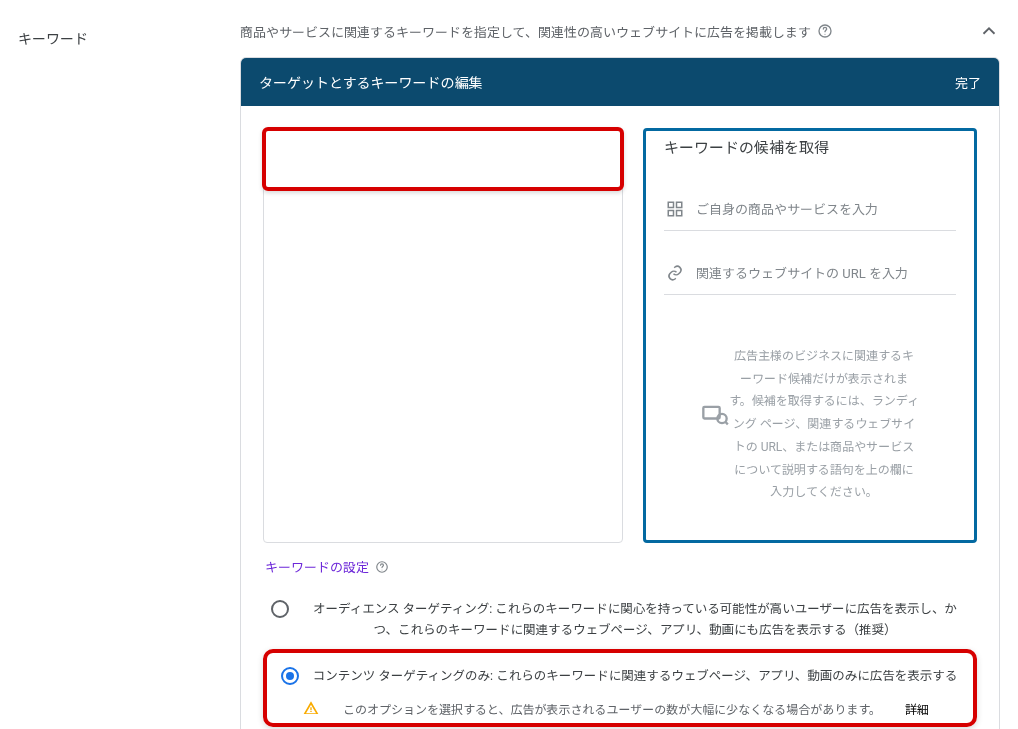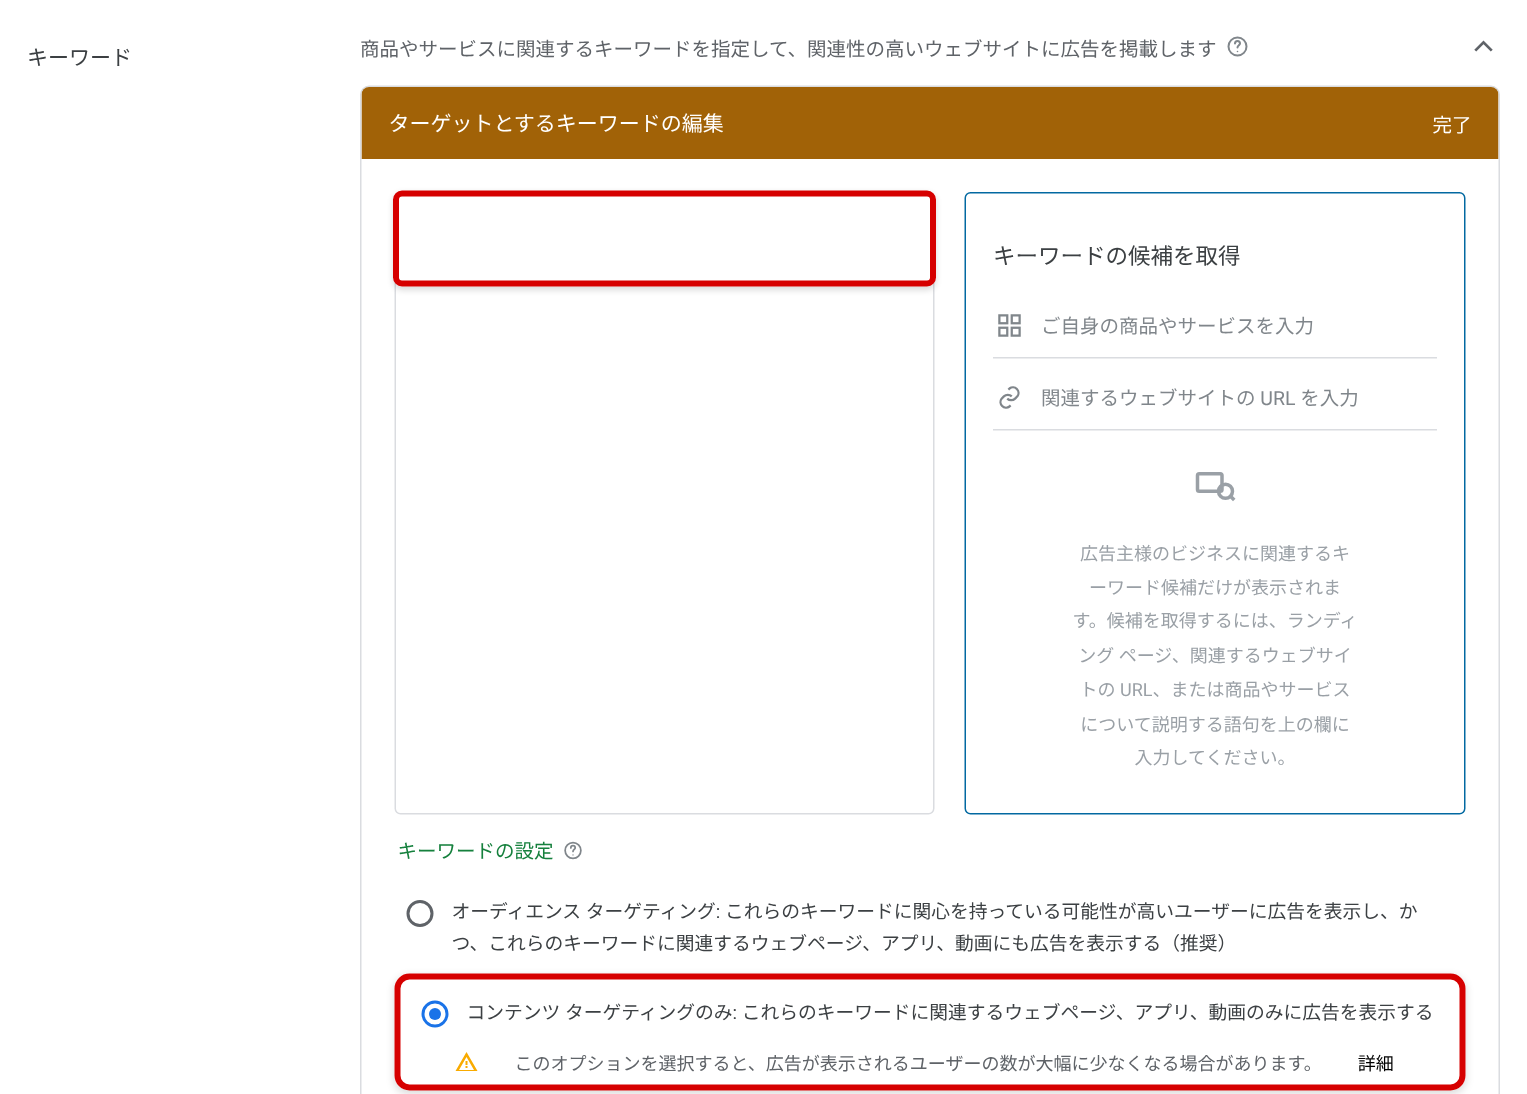--- a/index.html
+++ b/index.html
@@ -14,40 +14,40 @@
     .side-label { width: 240px; padding: 8px 0 0 18px; color: #3c4043; font-size: 14px; }
     .main { width: 760px; }
     .row-head { display: flex; align-items: center; gap: 6px; color: #5f6368; font-size: 13px; margin-bottom: 15px; }
     .row-head .desc { flex: 0 0 auto; }
     .help-ico, .help-ico-sm { display:inline-flex; color:#80868b; }
     .help-ico svg { width:16px; height:16px; }
     .help-ico-sm svg { width:14px; height:14px; }
     .chev { margin-left:auto; color:#5f6368; display:flex; align-items:center; }
     .chev svg { width:22px; height:22px; }
     .card { border: 1px solid #dadce0; border-radius: 6px; overflow: hidden; }
-    .card-header { background:#a16207; color:#fff; display:flex; align-items:center; padding:14px 18px; font-size:14px; }
+    .card-header { background:#0c4a6e; color:#fff; display:flex; align-items:center; padding:14px 18px; font-size:14px; }
     .card-header .title { flex:1; }
     .done-btn { color:#fff; font-size:13px; cursor:pointer; }
     .card-body { padding: 22px 22px 8px 22px; }
     .cols { display:flex; gap:20px; }
     .kw-box { width:360px; height:415px; border:1px solid #dadce0; border-radius:4px; background:#fff; position:relative; }
     .kw-input-hl { position:absolute; left:-2px; top:-2px; width:calc(100% + 4px); height:64px; border:4px solid #d60000; border-radius:6px; pointer-events:none; box-shadow:0 2px 4px rgba(0,0,0,0.15); }
-    .sug-box { flex:1; height:415px; border:1px solid #0369a1; border-radius:4px; background:#fff; padding:31px 18px 10px 18px; display:flex; flex-direction:column; }
+    .sug-box { flex:1; height:415px; border:3px solid #0369a1; border-radius:4px; background:#fff; padding:5px 18px 10px 18px; display:flex; flex-direction:column;gap:16px; }
     .sug-title { font-size:15px; color:#3c4043; margin-bottom:18px; }
     .sug-field { display:flex; align-items:center; gap:12px; border-bottom:1px solid #dadce0; padding:8px 2px 12px 2px; margin-bottom:8px; }
     .sug-field .fld-ico { color:#80868b; display:flex; }
     .sug-field svg { width:18px; height:18px; }
     .sug-field .ph { color:#80868b; font-size:13px; }
-    .sug-placeholder { flex:1; display:flex; flex-direction:column; align-items:center; justify-content:center; color:#9aa0a6; text-align:center; }
+    .sug-placeholder { flex:1; display:flex; flex-direction:row; align-items:center; justify-content:center; color:#9aa0a6; text-align:center; }
     .sug-placeholder .big-ico { color:#9aa0a6; margin-bottom:16px; }
     .sug-placeholder .big-ico svg { width:28px; height:28px; }
     .sug-placeholder .msg { font-size:12px; line-height:1.9; max-width:190px; }
-    .settings-row { display:flex; align-items:center; gap:6px; color:#15803d; font-size:13px; padding:14px 2px 8px 2px; }
+    .settings-row { display:flex; align-items:center; gap:6px; color:#6d28d9; font-size:13px; padding:14px 2px 8px 2px; }
     .radio-list { padding:6px 0 14px 0; }
-    .radio-row { display:flex; align-items:flex-start; gap:12px; padding:8px 8px; font-size:12.5px; color:#3c4043; line-height:1.7; }
+    .radio-row { display:flex; align-items:flex-start; gap:12px; padding:8px 8px; font-size:12.5px; color:#3c4043; line-height:1.7;text-align:center; }
     .radio-row .lbl { flex:1; }
     .r-outer { width:18px; height:18px; border-radius:50%; display:inline-block; flex:0 0 18px; margin-top:2px; }
     .r-off .r-outer { border:2px solid #5f6368; }
     .r-on .r-outer { border:2px solid #1a73e8; position:relative; }
     .r-on .r-outer::after { content:''; position:absolute; inset:3px; background:#1a73e8; border-radius:50%; }
     .hl-box { border:4px solid #d60000; border-radius:10px; padding:4px 6px 6px 6px; box-shadow:0 2px 6px rgba(0,0,0,0.15); }
     .warn-line { display:flex; align-items:center; gap:24px; font-size:12px; color:#5f6368; padding:6px 0 0 30px; }
     .warn-ico { color:#f9ab00; display:flex; }
     .warn-ico svg { width:16px; height:16px; }
     .link { color:#000000; cursor:pointer; }

